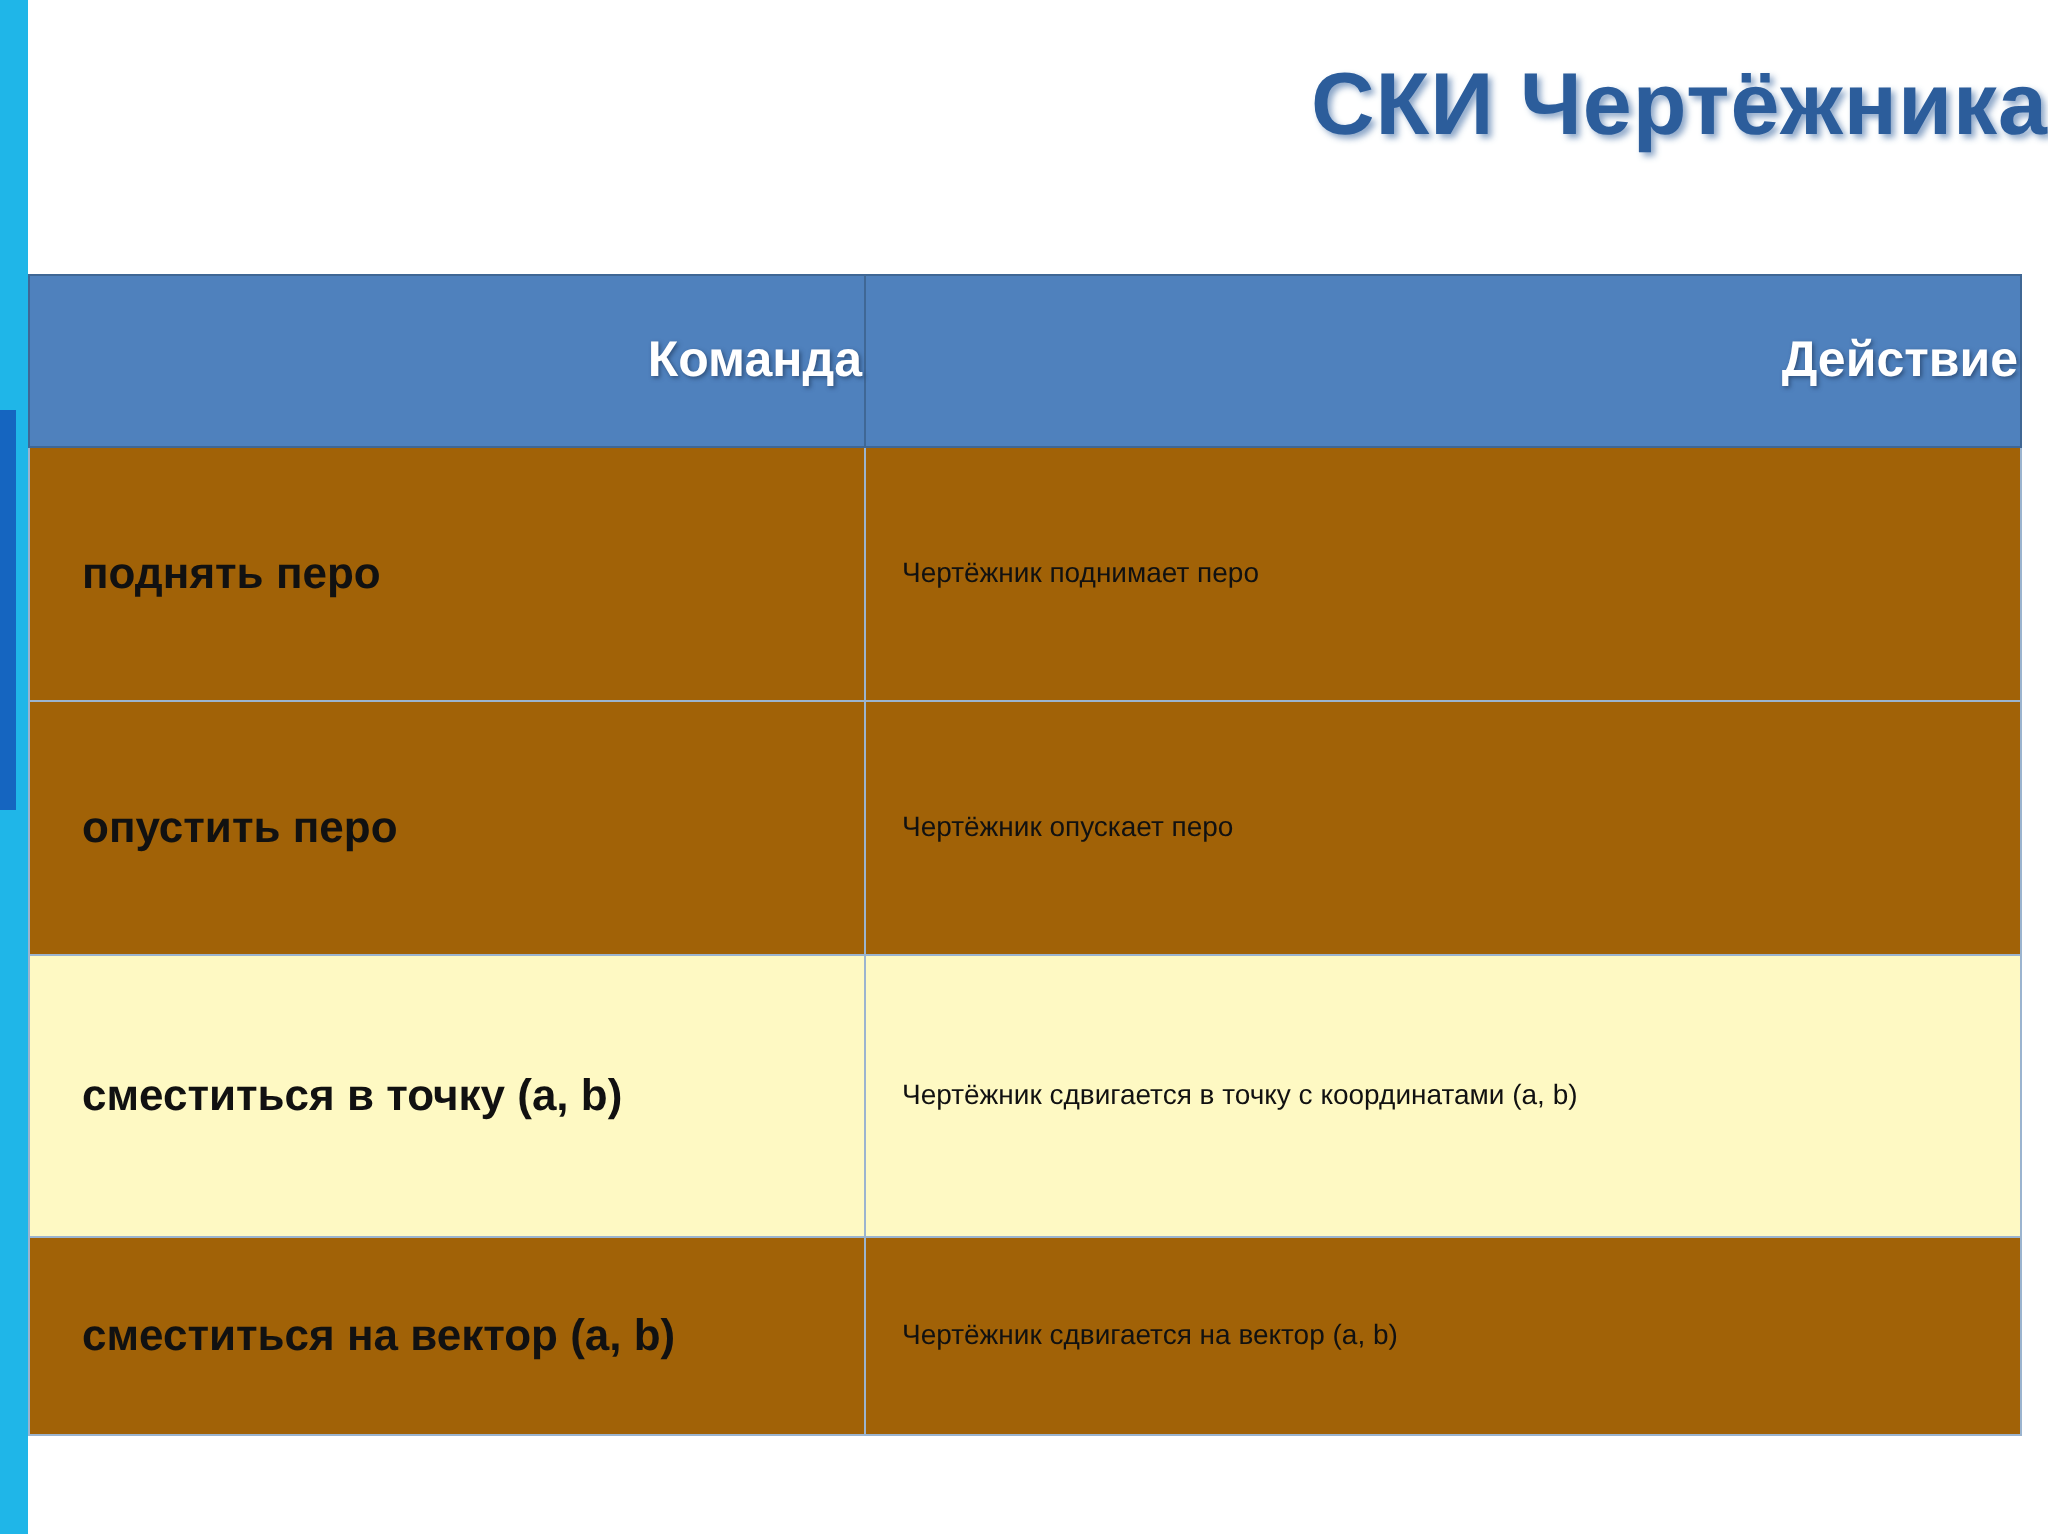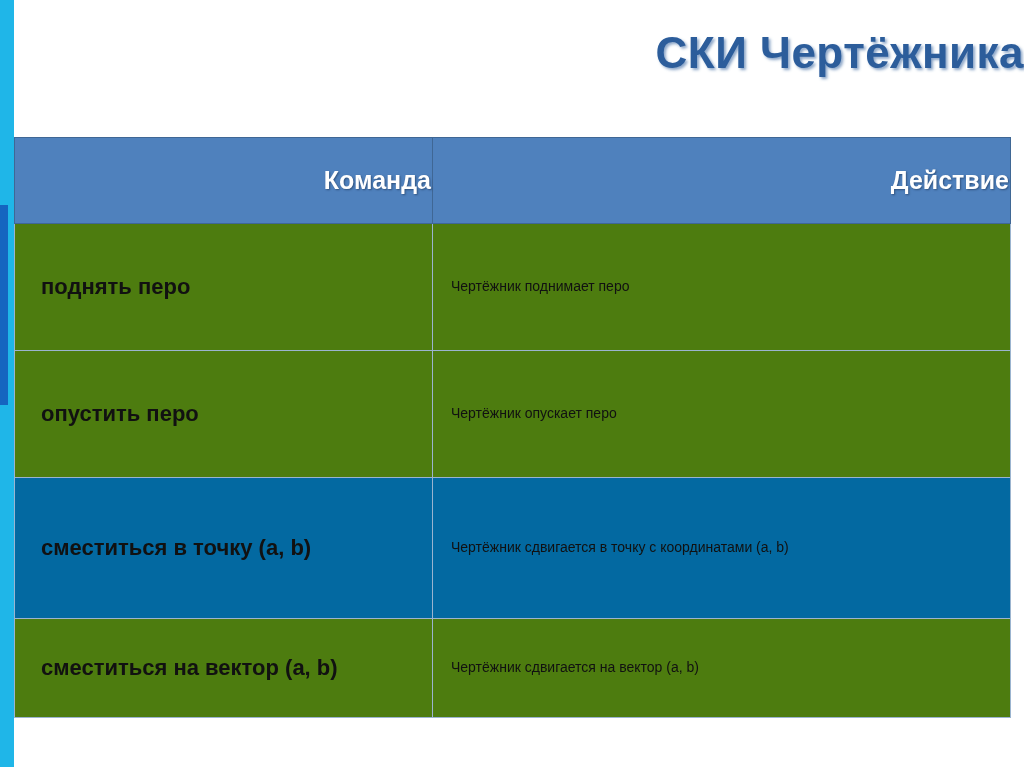--- a/index.html
+++ b/index.html
@@ -89,22 +89,22 @@
     font-weight: bold;
     color: #111111;
     padding: 14px 0 14px 26px;
   }
   td.act {
     font-size: 14px;
     color: #111111;
     padding: 14px 12px 14px 18px;
     line-height: 1.25;
   }
-  tr.row-odd td { background: #4d7c0f; }
-  tr.row-even td { background: #0369a1; }
+  tr.row-odd td { background: #a16207; }
+  tr.row-even td { background: #fef9c3; }
   tr.r1 td { height: 98px; }
   tr.r2 td { height: 98px; }
   tr.r3 td { height: 112px; }
   tr.r4 td { height: 70px; }
 </style>
 </head>
 <body>
 
 <div class="stripe-outer"></div>
 <div class="stripe-inner"></div>

